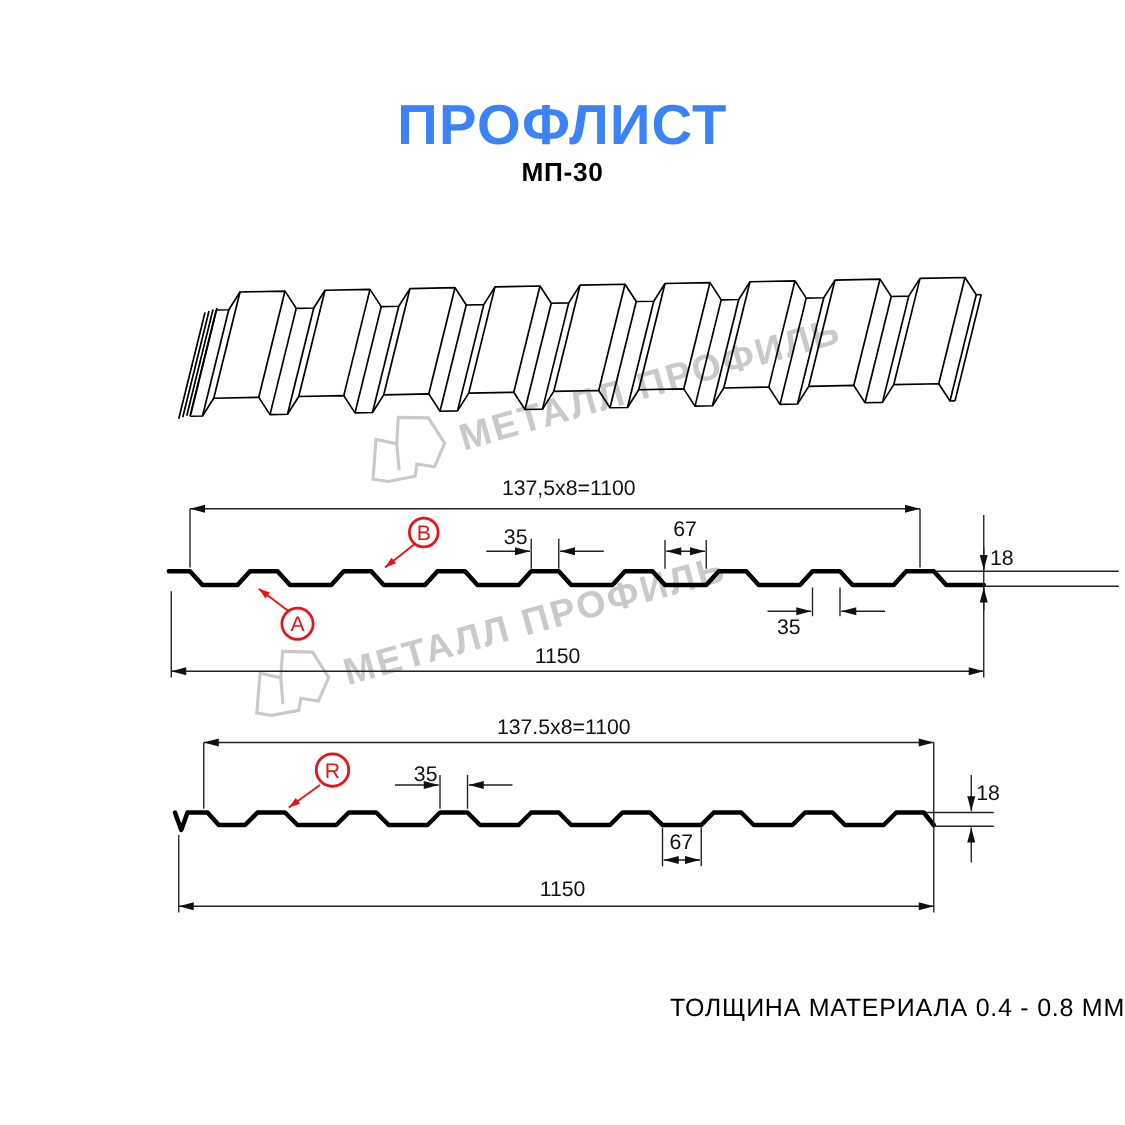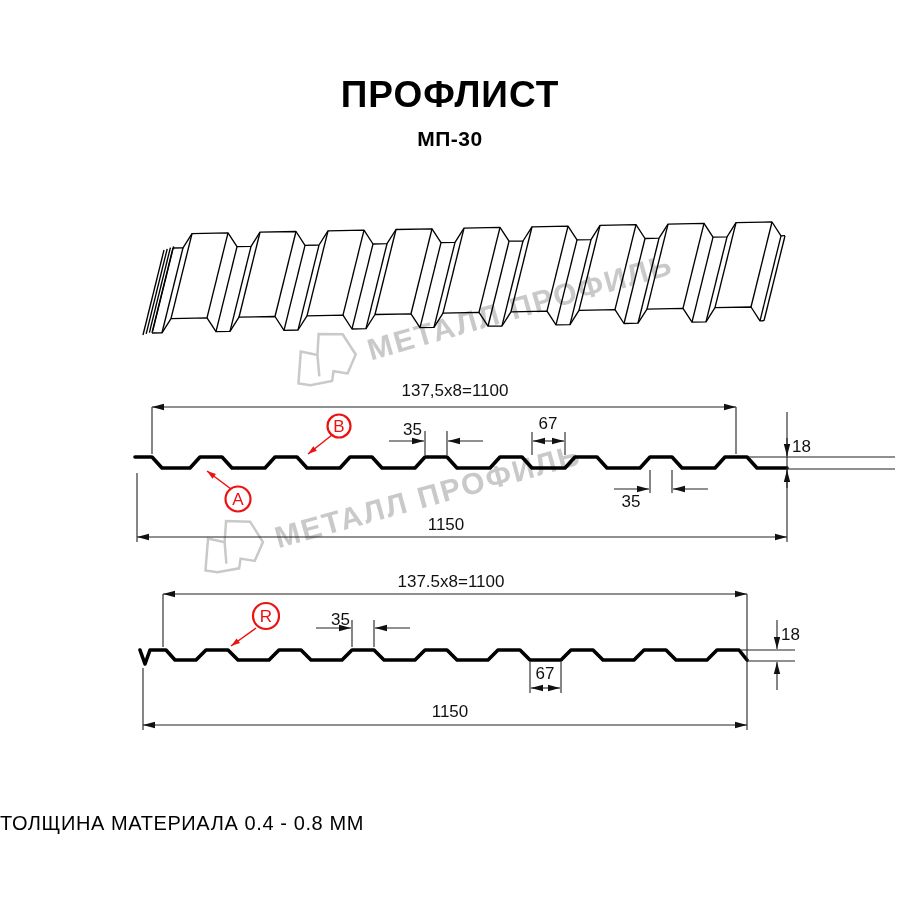--- a/index.html
+++ b/index.html
@@ -1,23 +1,23 @@
 <!DOCTYPE html>
 <html style="--red: #ee1111; --wm: #c9c9c9;"><head>
 <meta charset="utf-8">
 <style>
   html,body{margin:0;padding:0;background:#fff;}
   .canvas{position:relative;width:900px;height:900px;background:#fff;overflow:hidden;
           font-family:"Liberation Sans",sans-serif;}
   .title{position:absolute;top:74px;left:0;width:100%;text-align:center;
-         font-size:37px;font-weight:bold;letter-spacing:1px;color:#000000;}
+         font-size:45px;font-weight:bold;letter-spacing:1px;color:#3b82f6;}
   .subtitle{position:absolute;top:127px;left:0;width:100%;text-align:center;
          font-size:21px;font-weight:bold;letter-spacing:0.5px;color:#000;}
-  .footer-note{position:absolute;top:796px;left:0;width:100%;text-align:left;
-         font-size:20px;font-weight:normal;letter-spacing:0.6px;color:#000;margin-top:16px;}
+  .footer-note{position:absolute;top:796px;left:0;width:100%;text-align:right;
+         font-size:20px;font-weight:normal;letter-spacing:0.6px;color:#000;}
   svg{position:absolute;top:0;left:0;}
   .p3d{stroke:#000;stroke-width:1.35;fill:none;stroke-linejoin:round;}
   .profile{stroke:#000;stroke-width:3.6;fill:none;stroke-linejoin:round;stroke-linecap:round;}
   .dim line{stroke:#222;stroke-width:1.1;}
   .dimtext{font-family:"Liberation Sans",sans-serif;font-size:17px;fill:#111;}
   .callout circle{fill:none;stroke:var(--red);stroke-width:2.2;}
   .callout text{fill:var(--red);font-size:17px;font-family:"Liberation Sans",sans-serif;text-anchor:middle;}
   .callout line{stroke:var(--red);stroke-width:1.5;}
   .wm text{fill:var(--wm);font-weight:bold;font-size:30px;letter-spacing:2px;
            font-family:"Liberation Sans",sans-serif;}

